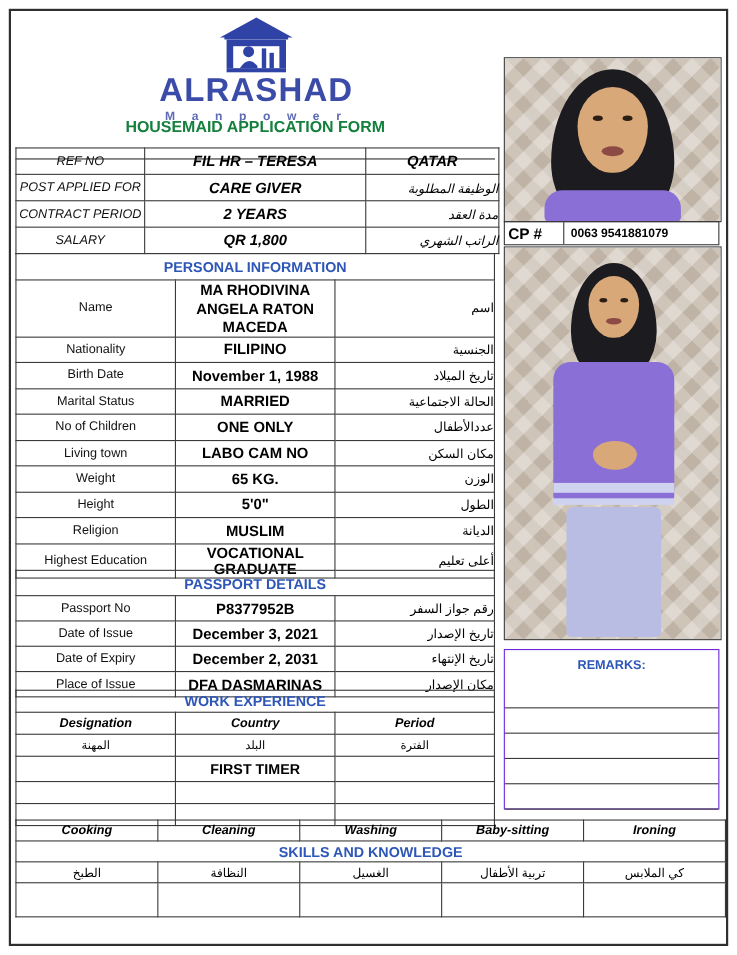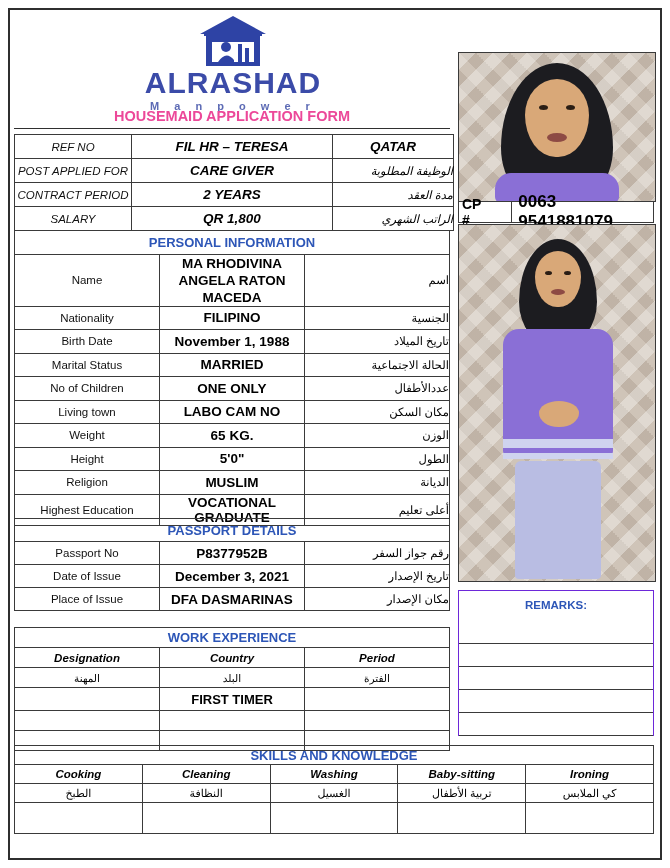--- a/index.html
+++ b/index.html
@@ -59,25 +59,25 @@
     font-weight: bold;
     margin-top: 2px;
   }
 
   .form-title {
     position: absolute;
     left: 14px;
     top: 108px;
     width: 436px;
     text-align: center;
-    color: #ec4899;
+    color: #15803d;
     font-weight: bold;
     font-size: 14.5px;
     border-bottom: 1.5px solid #2f2f2f;
-    padding-bottom: 4px;
+    padding-bottom: 20px;
   }
 
   
   table {
     border-collapse: collapse;
     table-layout: fixed;
   }
   td, th {
     border: 1px solid #3a3a3a;
     padding: 0;
@@ -227,21 +227,21 @@
     font-size: 14px;
     padding-left: 3px;
     border-right: 1px solid #3a3a3a;
     height: 100%;
     display: flex;
     align-items: center;
     padding-right: 19px;
   }
   .cp-value {
     font-weight: bold;
-    font-size: 17px;
+    font-size: 11px;
     padding-left: 6px;
   }
   .remarks-box {
     position: absolute;
     left: 458px;
     top: 590px;
     width: 196px;
     height: 146px;
     border: 1px solid #6d28d9;
     box-sizing: border-box;
@@ -408,20 +408,25 @@
       <td class="c1 lbl">Passport No</td>
       <td class="c2 val">P8377952B</td>
       <td class="c3 ar">رقم جواز السفر</td>
     </tr>
     <tr>
       <td class="c1 lbl">Date of Issue</td>
       <td class="c2 val">December 3, 2021</td>
       <td class="c3 ar">تاريخ الإصدار</td>
     </tr>
     <tr>
+      <td class="c1 lbl">Date of Expiry</td>
+      <td class="c2 val">December 2, 2031</td>
+      <td class="c3 ar">تاريخ الإنتهاء</td>
+    </tr>
+    <tr>
       <td class="c1 lbl">Place of Issue</td>
       <td class="c2 val">DFA DASMARINAS</td>
       <td class="c3 ar">مكان الإصدار</td>
     </tr>
   </tbody>
     </table>
 
   <table class="tbl-work">
     <tbody>
         <tr>
@@ -451,28 +456,28 @@
       <td class="wc1"></td>
       <td class="wc2"></td>
       <td class="wc3"></td>
     </tr>
   </tbody>
     </table>
 
   <table class="tbl-skills">
     <tbody>
         <tr>
-      <td colspan="5" class="section-head">SKILLS AND KNOWLEDGE</td>
-    </tr>
-    <tr>
       <td class="skill-head" style="width:128px">Cooking</td>
       <td class="skill-head" style="width:128px">Cleaning</td>
       <td class="skill-head" style="width:128px">Washing</td>
       <td class="skill-head" style="width:128px">Baby-sitting</td>
       <td class="skill-head" style="width:128px">Ironing</td>
+    </tr>
+    <tr>
+      <td colspan="5" class="section-head">SKILLS AND KNOWLEDGE</td>
     </tr>
     <tr>
       <td class="skill-ar">الطبخ</td>
       <td class="skill-ar">النظافة</td>
       <td class="skill-ar">الغسيل</td>
       <td class="skill-ar">تربية الأطفال</td>
       <td class="skill-ar">كي الملابس</td>
     </tr>
     <tr>
       <td style="height:30px"></td>

